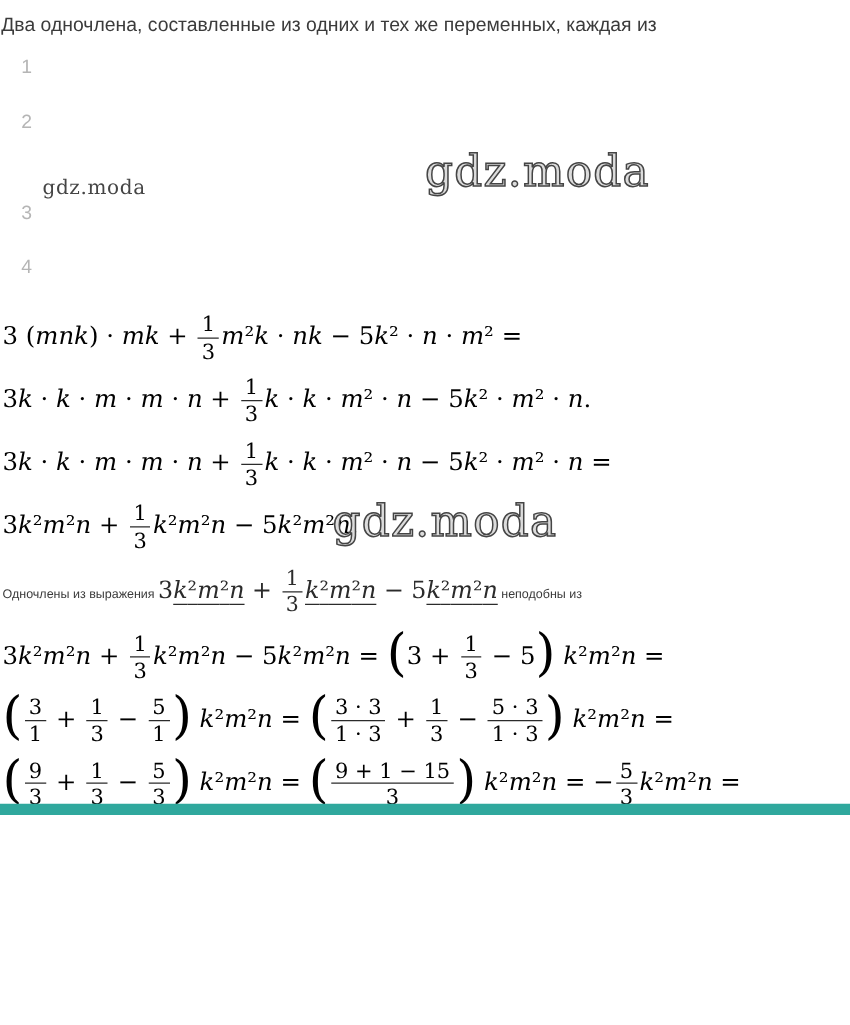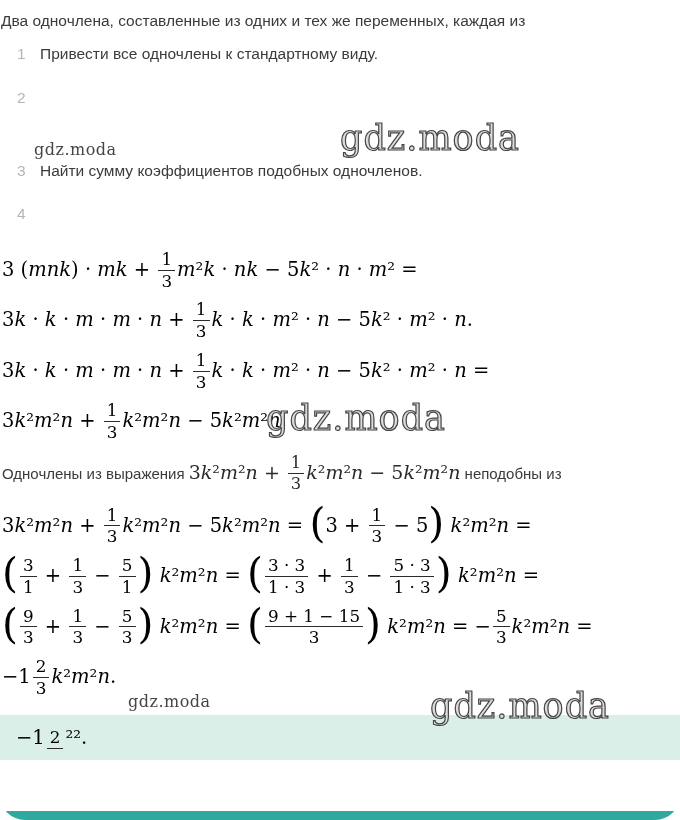--- a/index.html
+++ b/index.html
@@ -1,40 +1,40 @@
 <!DOCTYPE html>
 <html><head>
 <meta charset="utf-8">
 <style>
   *{box-sizing:border-box;margin:0;padding:0;}
   html,body{background:#ffffff;}
   .page{
-    position:relative;width:680px;height:820px;background:#ffffff;overflow:hidden;
-    color:#3b3b3b;font-family:"Liberation Sans","DejaVu Sans",sans-serif;border-radius:25px;
+    position:relative;width:680px;height:652px;background:#ffffff;overflow:hidden;
+    color:#3b3b3b;font-family:"Liberation Sans","DejaVu Sans",sans-serif;
   }
   .intro{padding:9px 10px 0 1px;font-size:15.5px;line-height:1.5;color:#3b3b3b;}
   .steps{margin-top:9px;}
   .step{display:flex;gap:13px;padding:0 40px 0 17px;margin-bottom:17px;font-size:15.5px;line-height:1.72;}
   .step-num{color:#b5b5b5;min-width:10px;flex:0 0 auto;}
   .step.wm-gap{margin-bottom:46px;}
   .math-block{margin-top:4px;}
   .mline{
     padding:5px 0 5px 2px;font-family:"DejaVu Serif","Liberation Serif",serif;
     font-size:19.5px;color:#000000;
   }
   .mline i,.para i{font-family:"DejaVu Serif","Liberation Serif",serif;font-style:italic;}
   .frac{
     display:inline-flex;flex-direction:column;vertical-align:middle;text-align:center;
     font-size:86%;line-height:1.12;margin:0 2px;
   }
   .fn{border-bottom:1.3px solid #2b2b2b;padding:0 3px 1px;}
   .fd{padding:1px 3px 0;}
   .bigp{font-size:210%;line-height:0;vertical-align:-0.12em;}
-  .ul{text-underline-offset:4px;}
-  .mtext{font-family:"Liberation Sans","DejaVu Sans",sans-serif;font-size:15px;color:#3b3b3b;font-style:normal;}
+  .ul{text-decoration:underline;text-underline-offset:4px;}
+  .mtext{font-family:"Liberation Sans","DejaVu Sans",sans-serif;font-size:10px;color:#3b3b3b;font-style:normal;}
   .para{
     padding:7px 8px 3px 2px;font-family:"DejaVu Serif","Liberation Serif",serif;
     font-size:19px;line-height:1.8;color:#2b2b2b;
   }
   .answer-block{margin-top:12px;background:#d9efe8;padding:5px 16px;width:100%;}
   .answer-block .mline{padding:6px 0;}
   .footer-bar{position:absolute;left:0;bottom:0;width:100%;height:9px;background:#2fa89d;}
   .wm{position:absolute;font-family:"DejaVu Serif","Liberation Serif",serif;font-weight:normal;white-space:nowrap;}
   .wm-small{font-size:16px;color:#454545;letter-spacing:0.5px;}
   .wm-big{font-size:35px;letter-spacing:1px;color:#dcdcdc;-webkit-text-stroke:1.2px #454545;}
@@ -47,28 +47,26 @@
 </head>
 <body>
 
 <div class="page">
 
   <p class="intro">Два одночлена, составленные из одних и тех же переменных, каждая из</p>
 
   <div class="steps">
     <div class="step">
       <span class="step-num">1</span>
-      <span class="step-text">Привести все одночлены к стандартному виду.</span>
     </div>
     <div class="step wm-gap">
       <span class="step-num">2</span>
     </div>
     <div class="step">
       <span class="step-num">3</span>
-      <span class="step-text">Найти сумму коэффициентов подобных одночленов.</span>
     </div>
     <div class="step">
       <span class="step-num">4</span>
     </div>
   </div>
 
   <div class="math-block">
     <div class="mline">3 (<i>m</i><i>n</i><i>k</i>) · <i>m</i><i>k</i> + <span class="frac">
           <span class="fn">1</span>
           <span class="fd">3</span>

